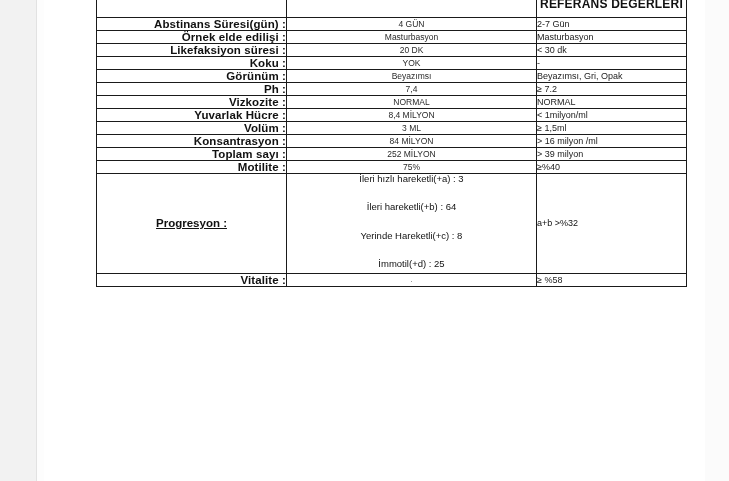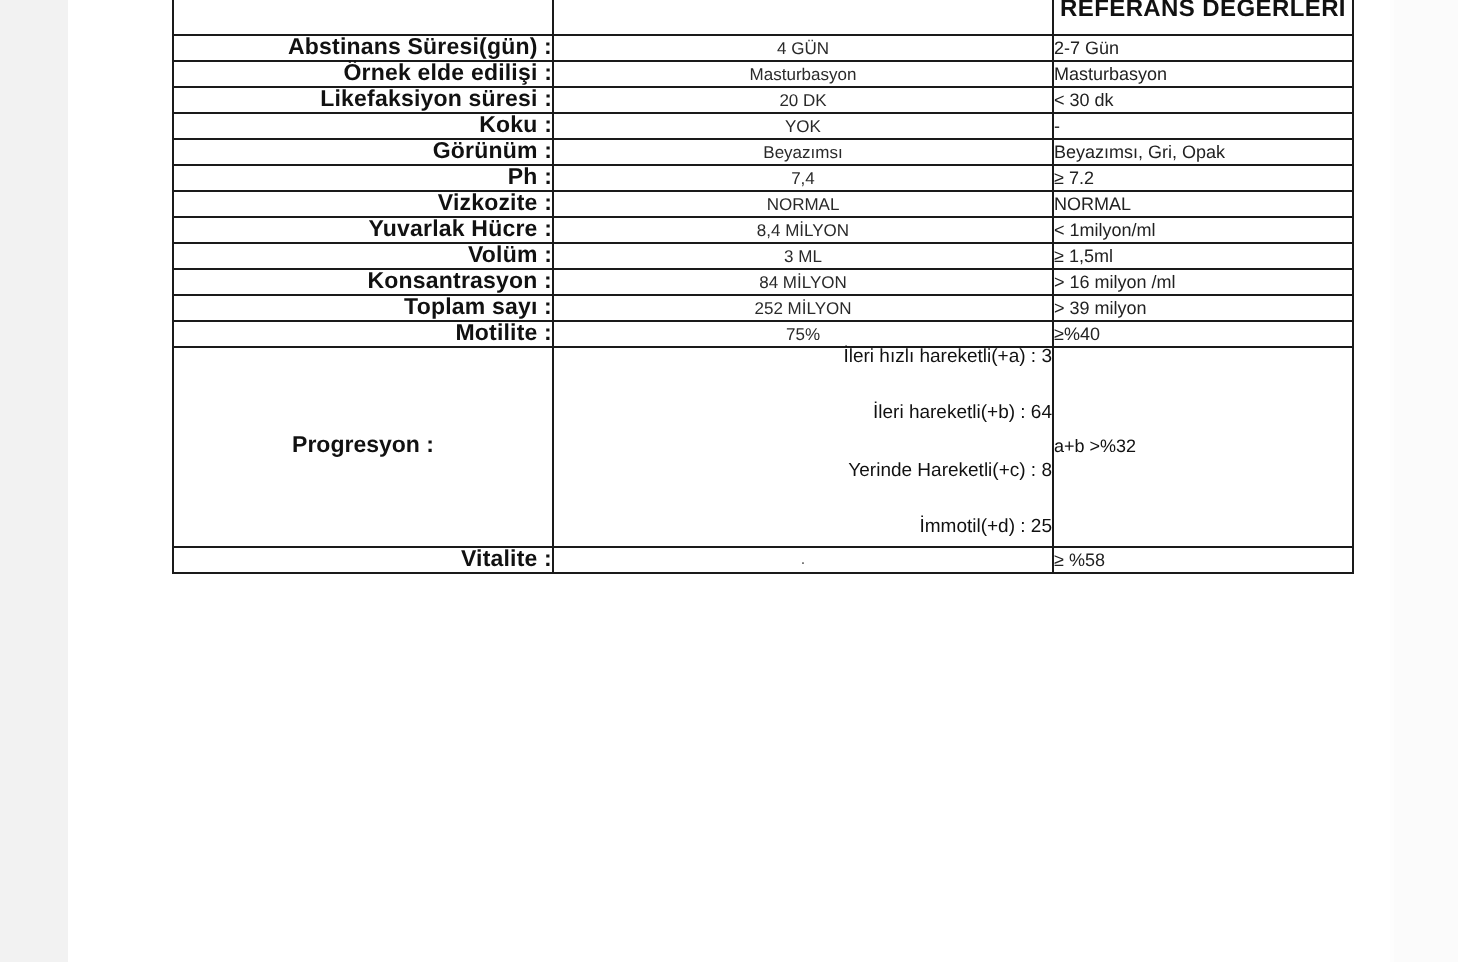--- a/index.html
+++ b/index.html
@@ -27,21 +27,21 @@
     border-right: 1px solid #e2e2e2;
   }
   .page-edge-right {
     position: absolute;
     right: 0; top: 0;
     width: 32px; height: 481px;
     background: #fbfbfb;
   }
   .sheet {
     position: absolute;
-    left: 34px;
+    left: 44px;
     top: 0;
     width: 661px;
     height: 481px;
     background: #ffffff;
   }
   table.report {
     position: absolute;
     left: 52px;
     top: -10px;
     border-collapse: collapse;
@@ -88,23 +88,24 @@
   .blank-cell { height: 26px; }
   .no-top-border { border-top: none !important; }
 
   
   .prog-label {
     text-align: center;
     font-weight: bold;
     font-size: 11.5px;
     vertical-align: top;
     padding-top: 6px;
+    text-decoration: underline;
   }
   .prog-list {
-    text-align: right;
+    text-align: center;
     font-size: 9.5px;
     padding: 10px 0 10px 10px;
     line-height: 1;
   }
   .prog-list div { margin: 0 0 19px 0; }
   .prog-list div:last-child { margin-bottom: 4px; }
   .prog-ref {
     font-size: 9px;
     vertical-align: middle;
   }

